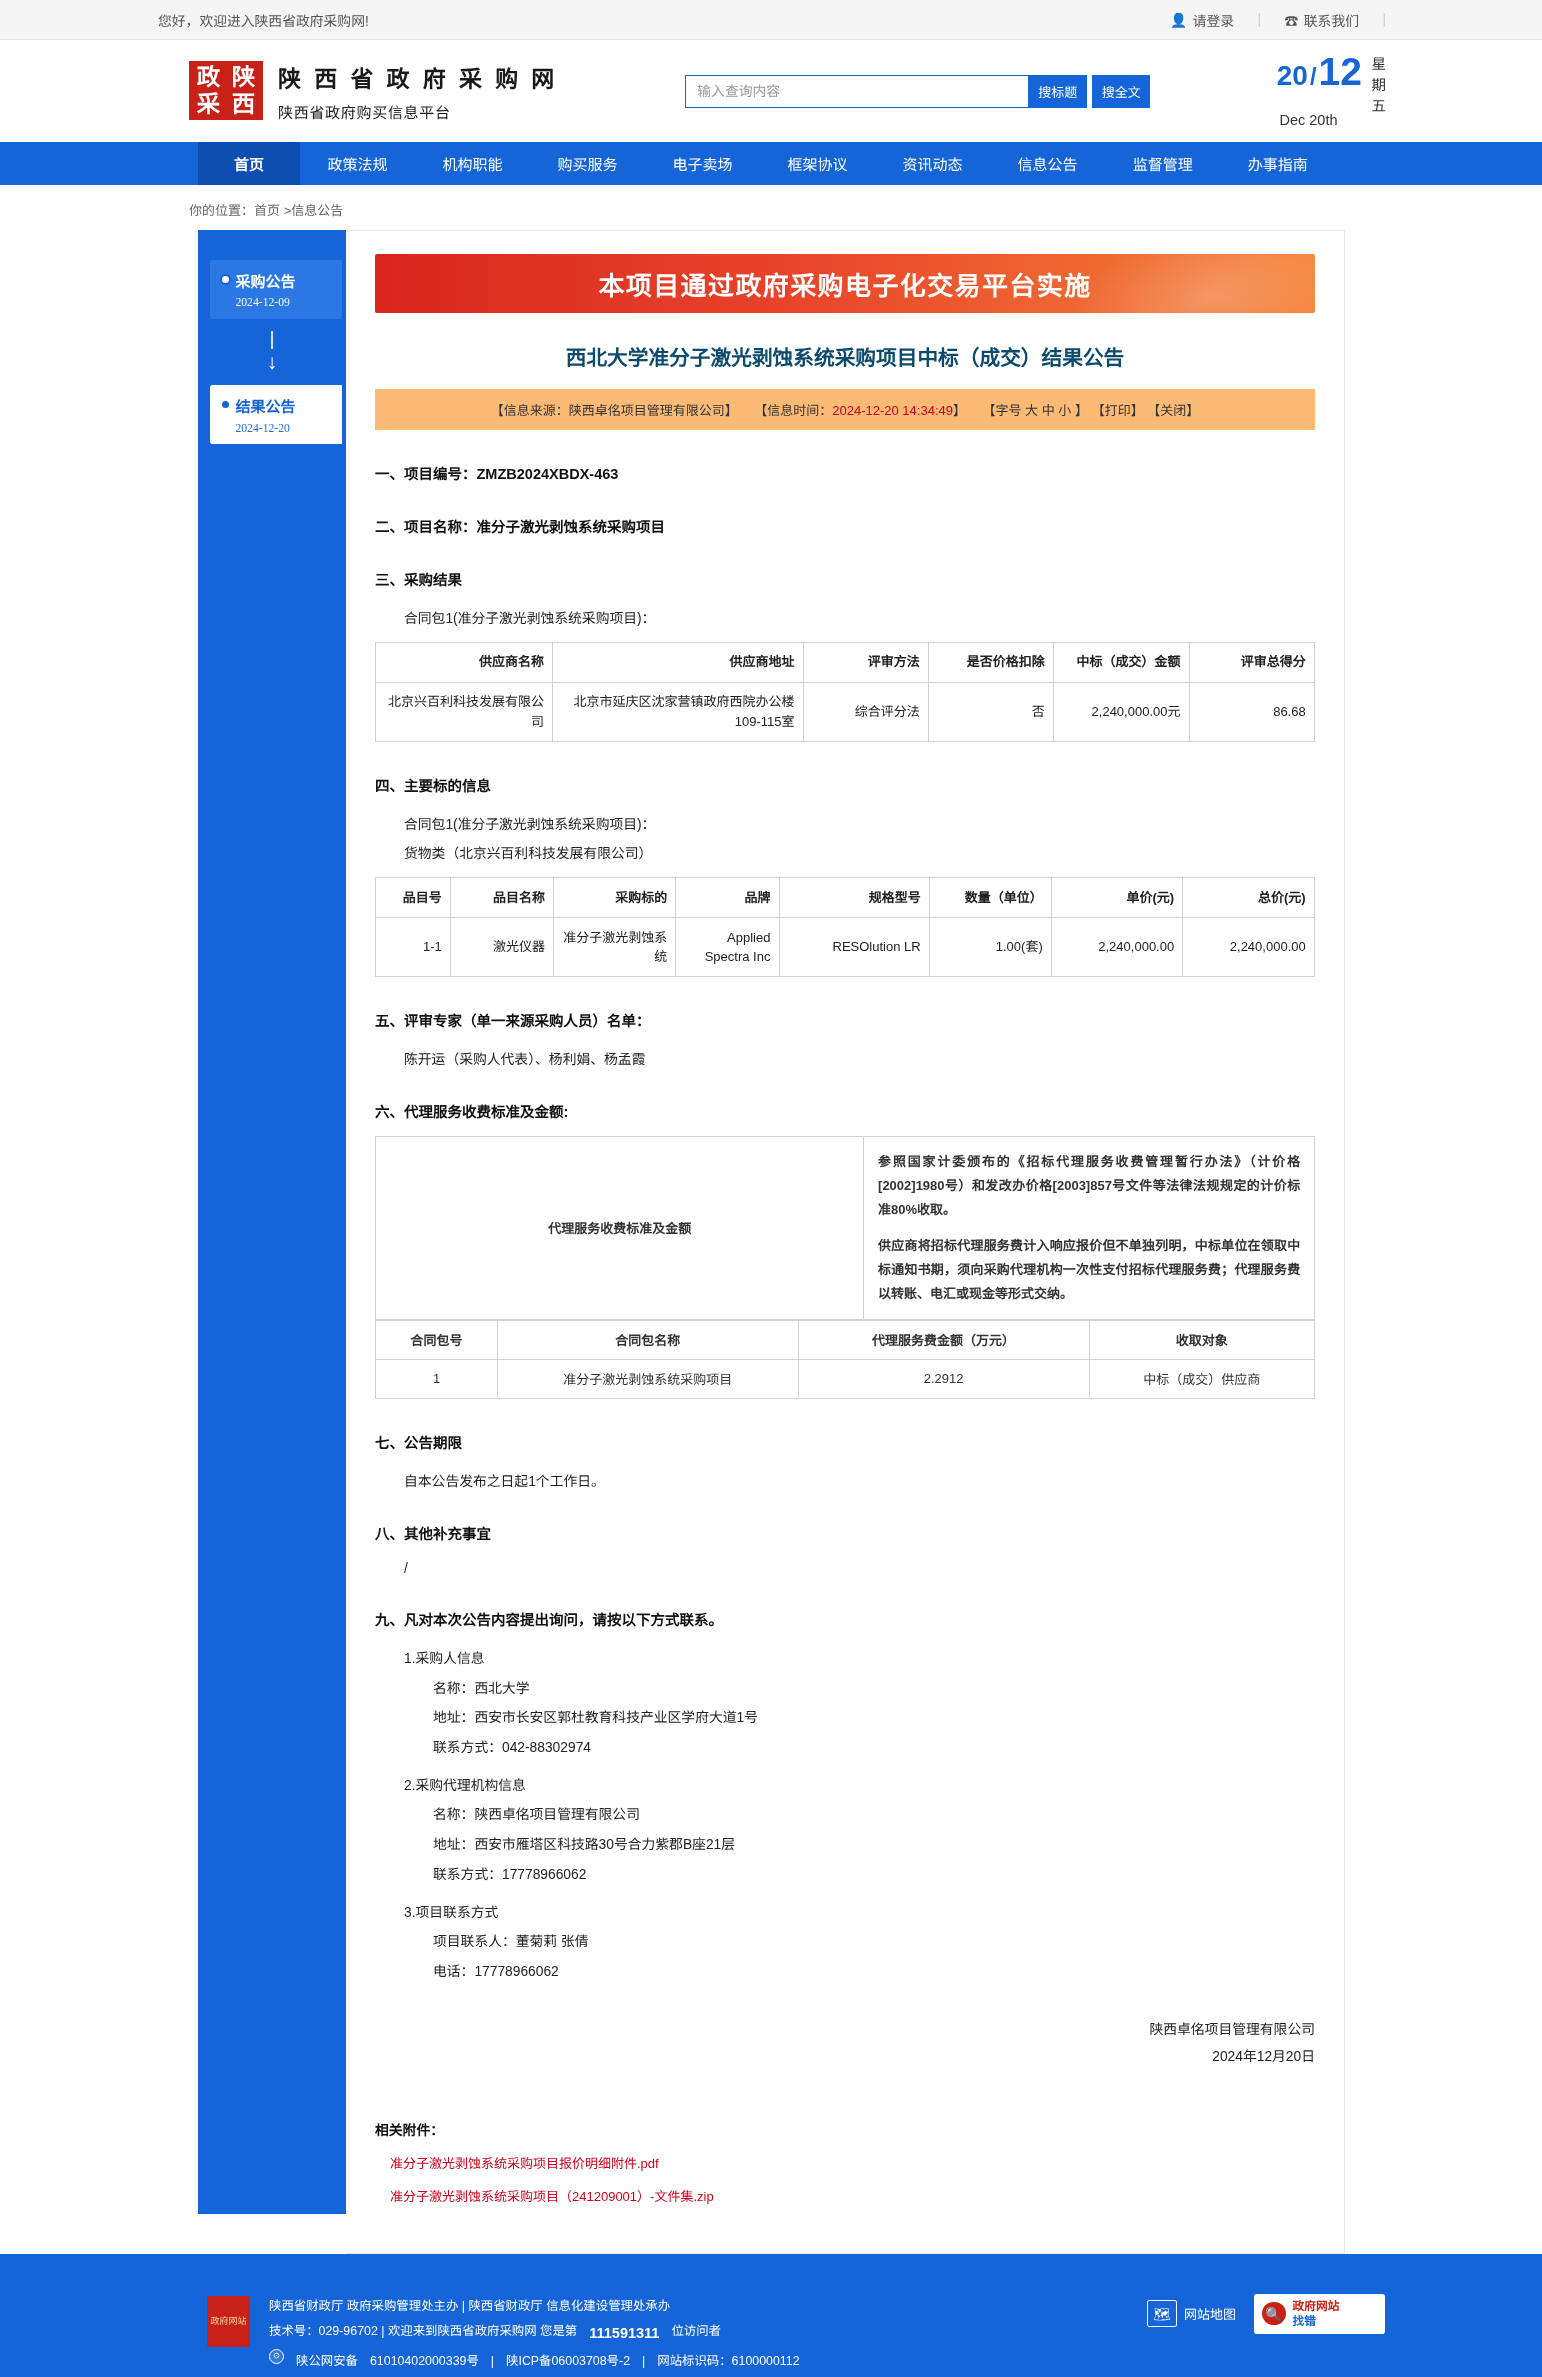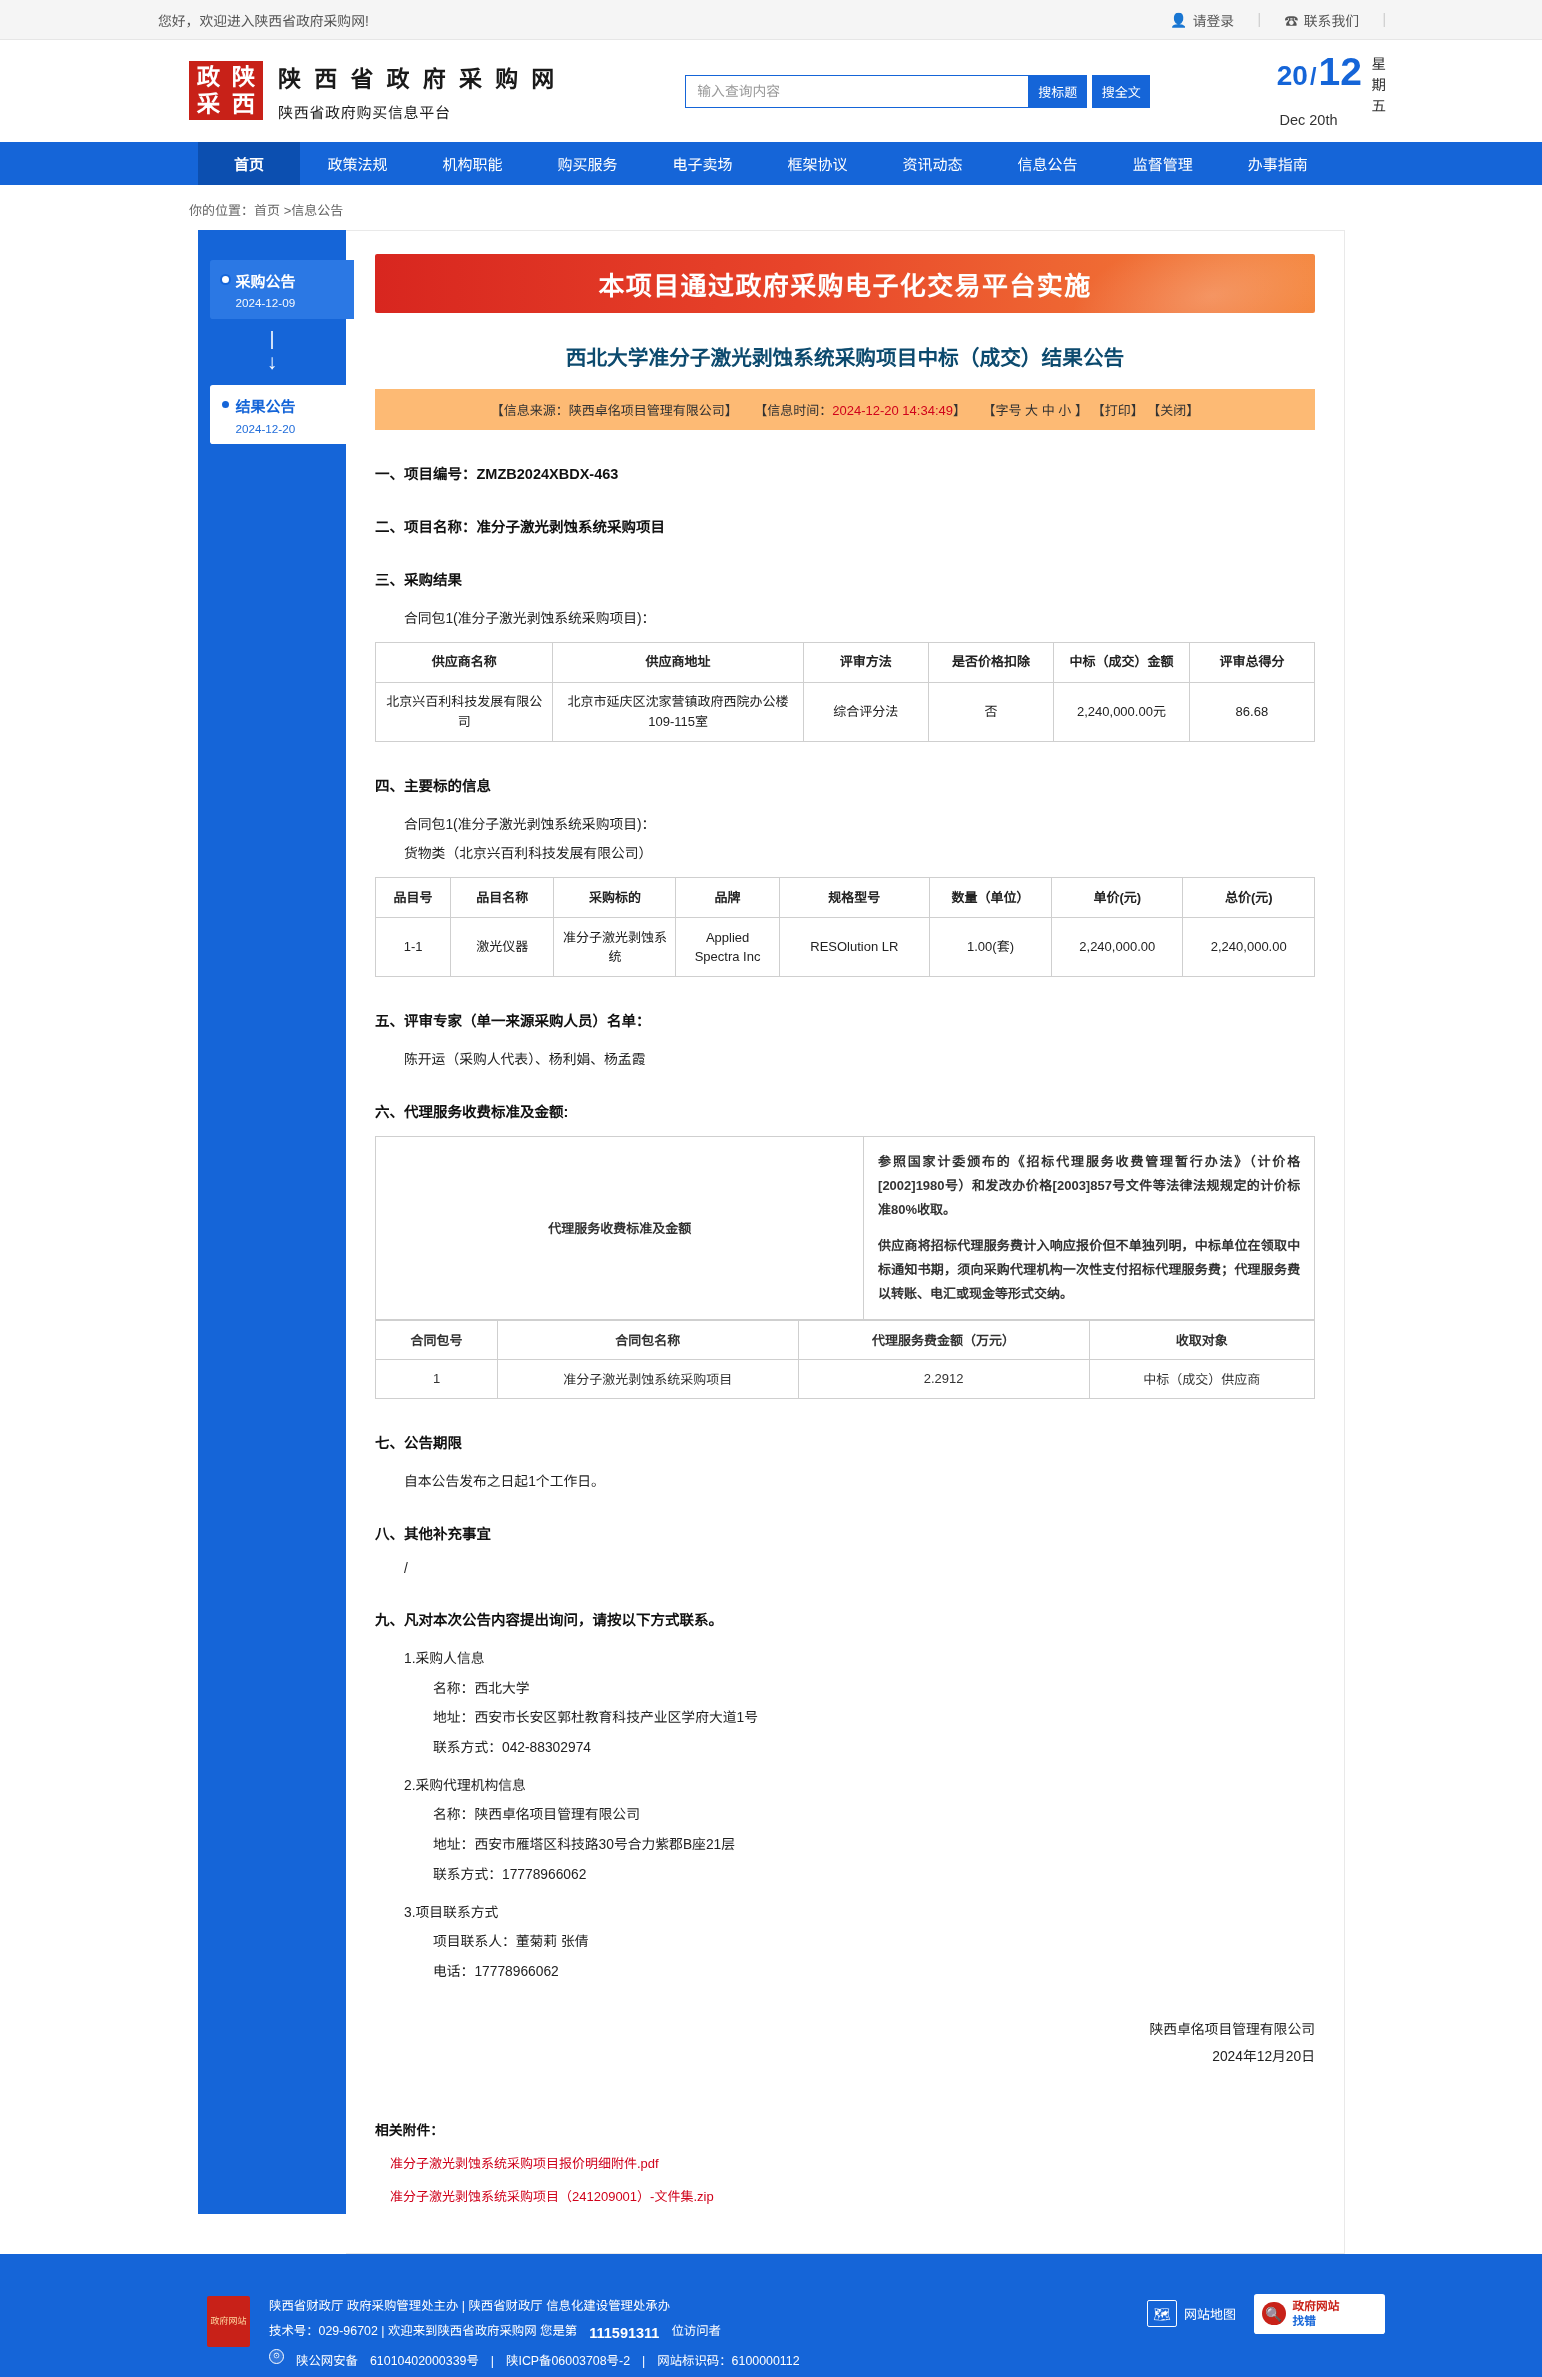--- a/index.html
+++ b/index.html
@@ -103,22 +103,22 @@
   .content { display:flex; align-items:flex-start; margin-left: 198px; }
 
   
   .timeline {
     width: 148px; background:#1565d8; color:#fff;
     padding: 30px 0 41px; min-height: 1984px;
     position:relative; flex:none;
   }
   .tl-node { position:relative; padding: 0 0 0 0; margin-bottom: 12.4px; }
   .tl-card {
-    background:#2b78e4; margin-left: 12.4px; width: 144px; border-radius: 2.8px 0 0 2.8px;
-    padding: 9.6px 0 9.6px 25px; position:relative;
+    background:#2b78e4; margin-left: 12.4px; width: 132px; border-radius: 2.8px 0 0 2.8px;
+    padding: 9.6px 0 9.6px 25px; position:relative;font-family:Liberation Serif, serif;
   }
   .tl-card.active { background:#ffffff; color:#1565d8; }
   .tl-card .t-title { font-size: 15px; font-weight:bold; }
   .tl-card .t-date { font-size: 11.7px; margin-top: 5.5px; opacity:.95; }
   .tl-dot {
     position:absolute; left: 9.6px; top: 13.8px; width: 11px; height:11px; border-radius:50%;
     background:#fff; border:2.1px solid #1565d8;
   }
   .tl-card.active .tl-dot { background:#1565d8; border-color:#fff; }
   .tl-arrow { text-align:center; font-size: 20.7px; color:#ffffff; margin: 4.1px 0 11px; }
@@ -158,21 +158,21 @@
   .p { font-size: 13.8px; color:#222; margin: 18px 0 0; }
   .indent1 { margin-left: 29px; }
   .indent2 { margin-left: 58px; }
   .small-gap { margin-top: 9.6px; }
 
   table.t {
     width: 100%; border-collapse: collapse; margin-top: 15px;
     font-size: 13px; color:#222;
   }
   table.t th, table.t td {
-    border: 0.7px solid #cfcfcf; padding: 9.6px 8.3px; text-align:center; vertical-align: middle;
+    border: 0.7px solid #cfcfcf; padding: 9.6px 8.3px; text-align:right; vertical-align: middle;
     line-height: 1.5;
   }
   table.t th { font-weight: bold; background:#fff; }
 
   
   table.fee { width:100%; border-collapse:collapse; margin-top: 15px; font-size:13px; }
   table.fee td { border:0.7px solid #cfcfcf; padding: 12.4px 13.8px; vertical-align: middle; }
   table.fee .left-label { width: 52%; text-align:center; font-weight:bold; }
   table.fee .rule p { margin: 0 0 12.4px; line-height: 1.85; text-align:justify; font-weight:bold; }
   table.fee .rule p:last-child { margin-bottom:0; }

